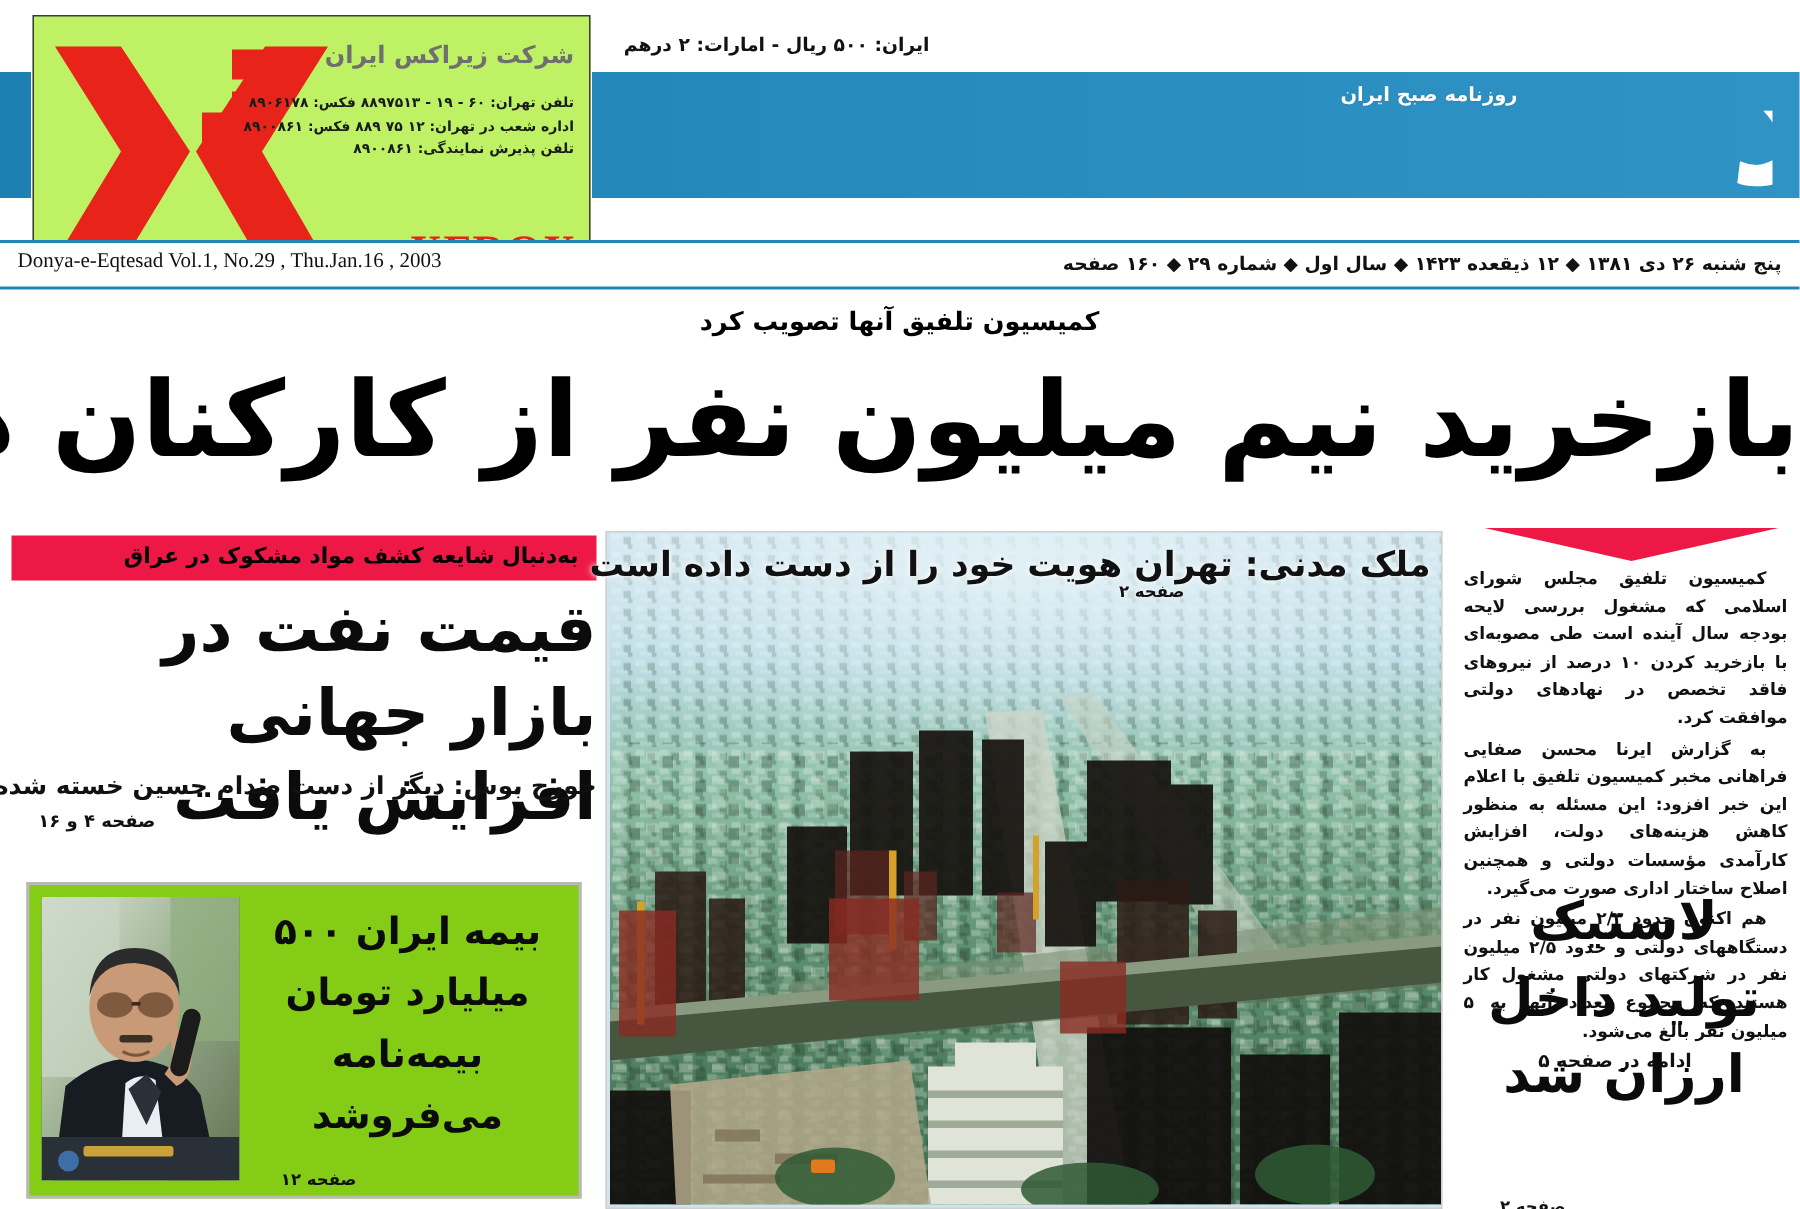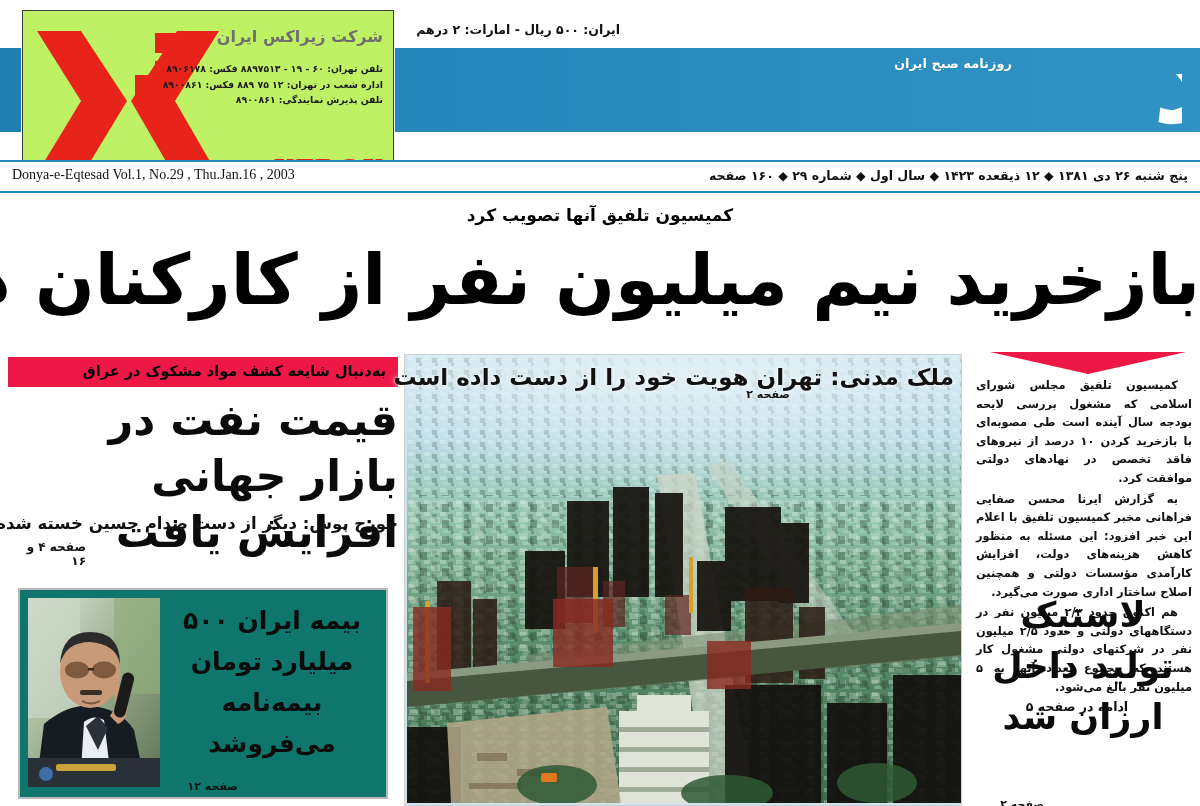--- a/index.html
+++ b/index.html
@@ -106,26 +106,26 @@
   }
   .oil-headline{
     position:absolute;left:0;top:40px;width:390px;text-align:right;
     font-size:43px;font-weight:700;color:#0b0b0b;line-height:56px;
   }
   .oil-sub{
     position:absolute;left:0;top:162px;width:390px;text-align:center;
     font-size:16.5px;font-weight:700;color:#111;white-space:nowrap;
   }
   .oil-page{
-    position:absolute;right:312px;top:188px;
+    position:absolute;right:294px;top:188px;
     font-size:12px;font-weight:700;color:#111;text-align:right;
   }
   .insurance-box{
     position:absolute;left:10px;top:236px;width:366px;height:207px;
-    border:2px solid #b9b9b9;background:#0f766e;
+    border:2px solid #b9b9b9;background:#84cc16;
   }
   .ins-photo{
     position:absolute;left:8px;top:8px;width:132px;height:189px;
     overflow:hidden;background:#6d7f63;
   }
   .ins-text{
     position:absolute;right:8px;top:10px;width:212px;text-align:center;
     font-size:25px;font-weight:700;color:#0b0b0b;line-height:41px;
   }
   .ins-page{

